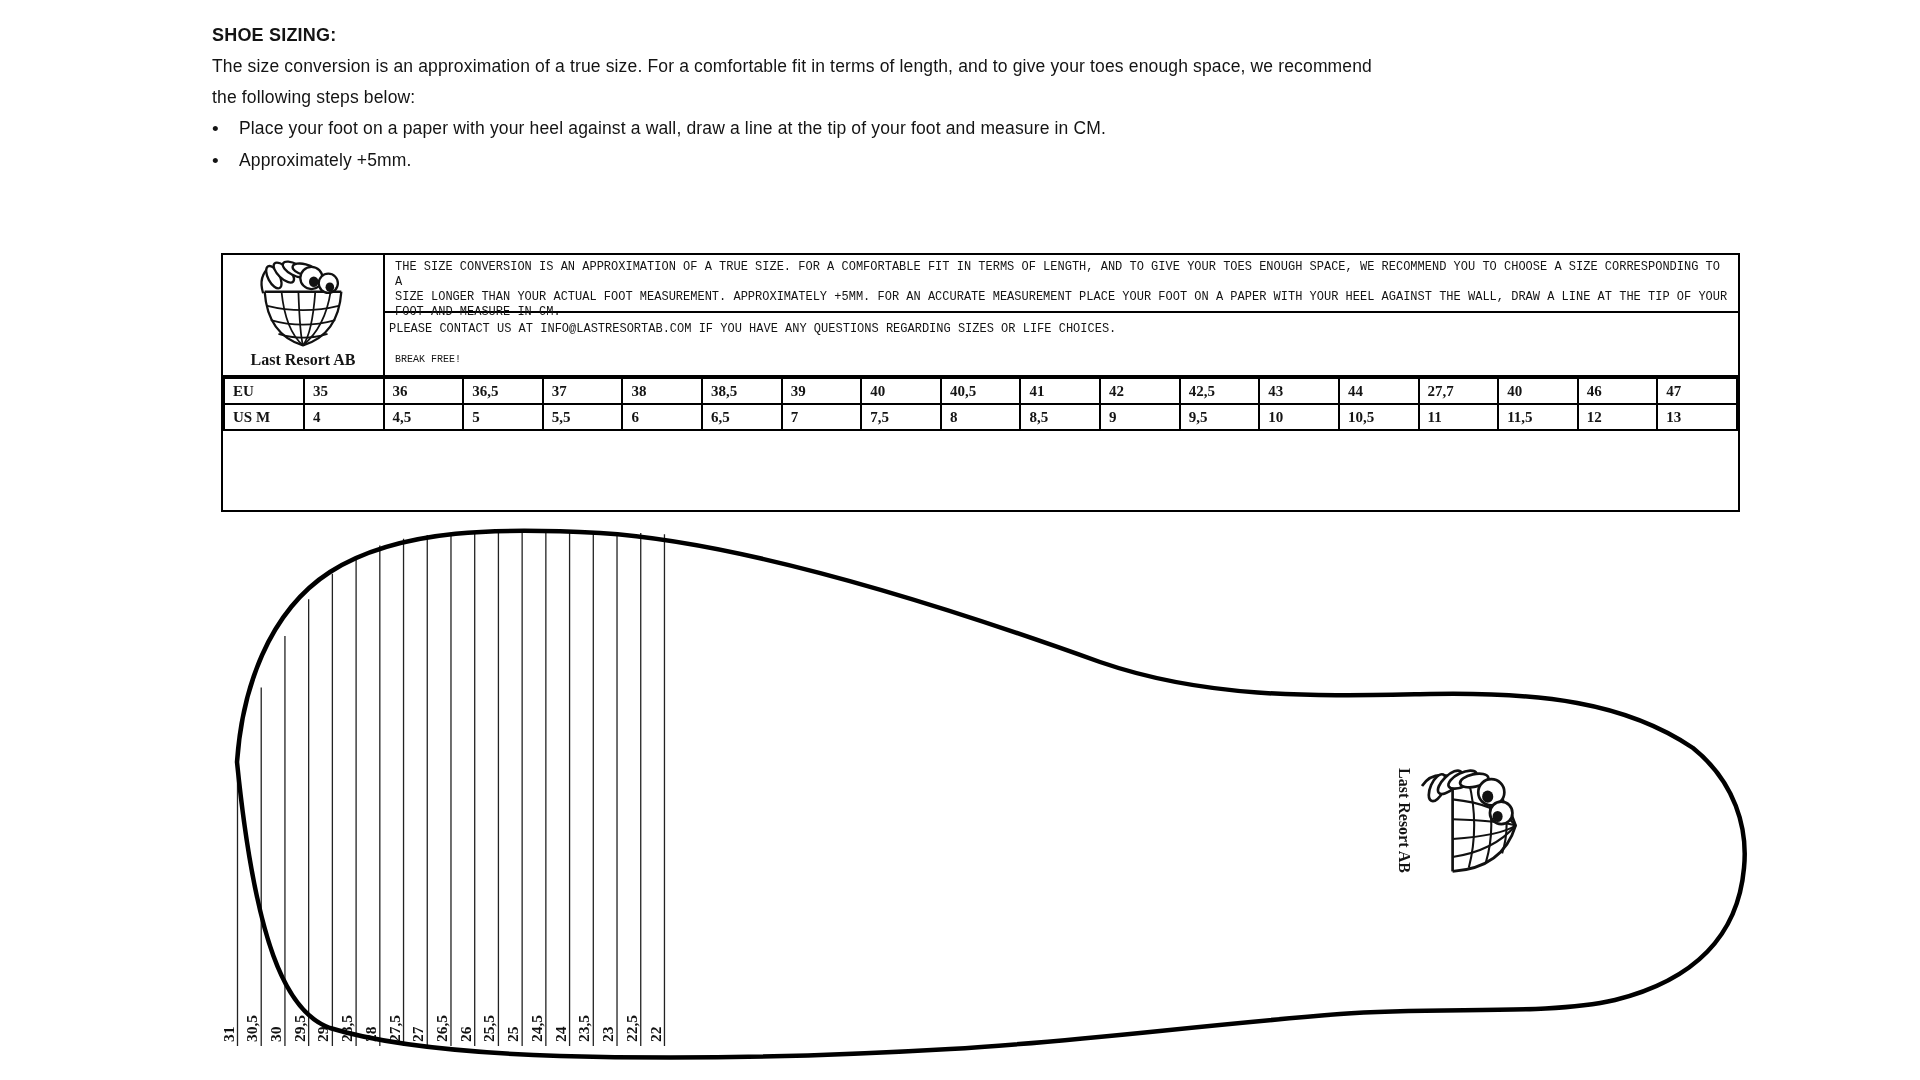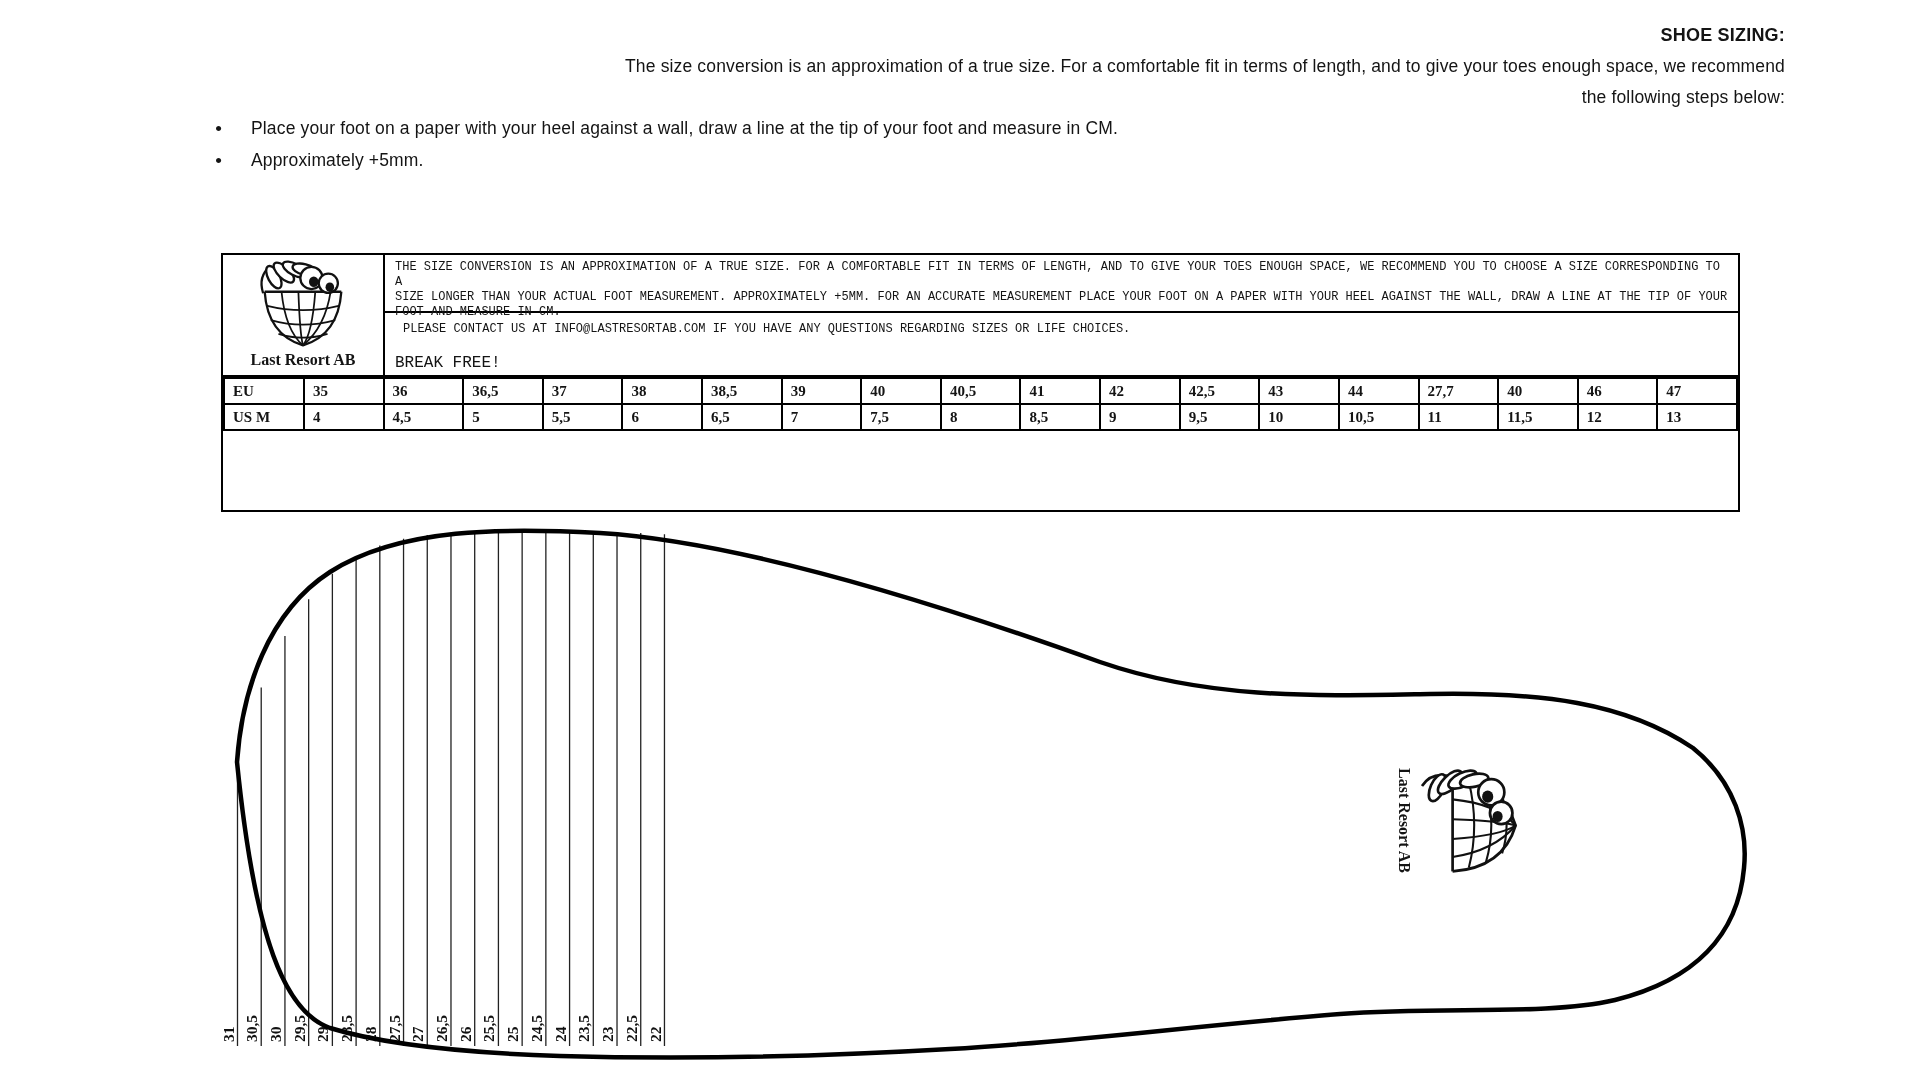--- a/index.html
+++ b/index.html
@@ -1,38 +1,38 @@
 <!DOCTYPE html>
 <html><head>
 <meta charset="utf-8">
 <style>
   html,body{margin:0;padding:0;background:#fff;}
   .page{position:relative;width:1920px;height:1080px;background:#fff;overflow:hidden;
         font-family:"Liberation Sans",sans-serif;color:#141414;}
 
   
-  .intro{position:absolute;left:195px;top:20px;width:1590px;font-size:17.5px;line-height:31px;letter-spacing:.15px;text-align:right;}
+  .intro{position:absolute;left:212px;top:20px;width:1590px;font-size:17.5px;line-height:31px;letter-spacing:.15px;}
   .intro h1{font-size:18px;line-height:31px;margin:0;font-weight:bold;letter-spacing:.2px;}
   .intro .pline{white-space:nowrap;}
-  .bullet-item{display:flex;gap:29px;}
+  .bullet-item{display:flex;}
   .bullet-item .marker{width:27px;flex:0 0 27px;}
   .bullet-item .marker::before{content:"\2022";font-size:19px;}
 
   
   .chart-box{position:absolute;left:221px;top:253px;width:1519px;height:259px;
              border:2px solid #000;box-sizing:border-box;background:#fff;}
   .chart-header{display:flex;height:122px;border-bottom:2px solid #000;box-sizing:border-box;}
   .logo-cell{flex:0 0 162px;border-right:2px solid #000;box-sizing:border-box;
              display:flex;flex-direction:column;align-items:center;justify-content:flex-start;padding-top:3px;}
   .logo-text{font-family:"Liberation Serif",serif;font-weight:bold;font-size:16px;margin-top:1px;}
   .header-texts{flex:1;display:flex;flex-direction:column;font-family:"Liberation Mono","DejaVu Sans Mono",monospace;}
   .note-cell{height:58px;border-bottom:2px solid #000;box-sizing:border-box;
              padding:5px 8px 0 10px;font-size:12px;line-height:15px;white-space:pre-line;}
-  .contact-cell{height:30px;padding:9px 10px 0 18px;font-size:12px;box-sizing:border-box;}
-  .slogan-cell{height:32px;padding:11px 10px 0 10px;font-size:16px;box-sizing:border-box;}
+  .contact-cell{height:30px;padding:9px 10px 0 4px;font-size:12px;box-sizing:border-box;}
+  .slogan-cell{height:32px;padding:11px 10px 0 10px;font-size:10px;box-sizing:border-box;}
 
   table.sizes{width:100%;border-collapse:collapse;table-layout:fixed;}
   table.sizes th,table.sizes td{border:2px solid #000;height:26.2px;box-sizing:border-box;
       font-family:"Liberation Serif",serif;font-weight:bold;font-size:15px;
       text-align:left;padding:0 0 0 8px;vertical-align:middle;}
   table.sizes col.lbl{width:80px;}
 
   
   .foot-svg{position:absolute;left:0;top:0;}
   .meas-label{font-family:"Liberation Serif",serif;font-weight:bold;font-size:15.5px;fill:#111;}

